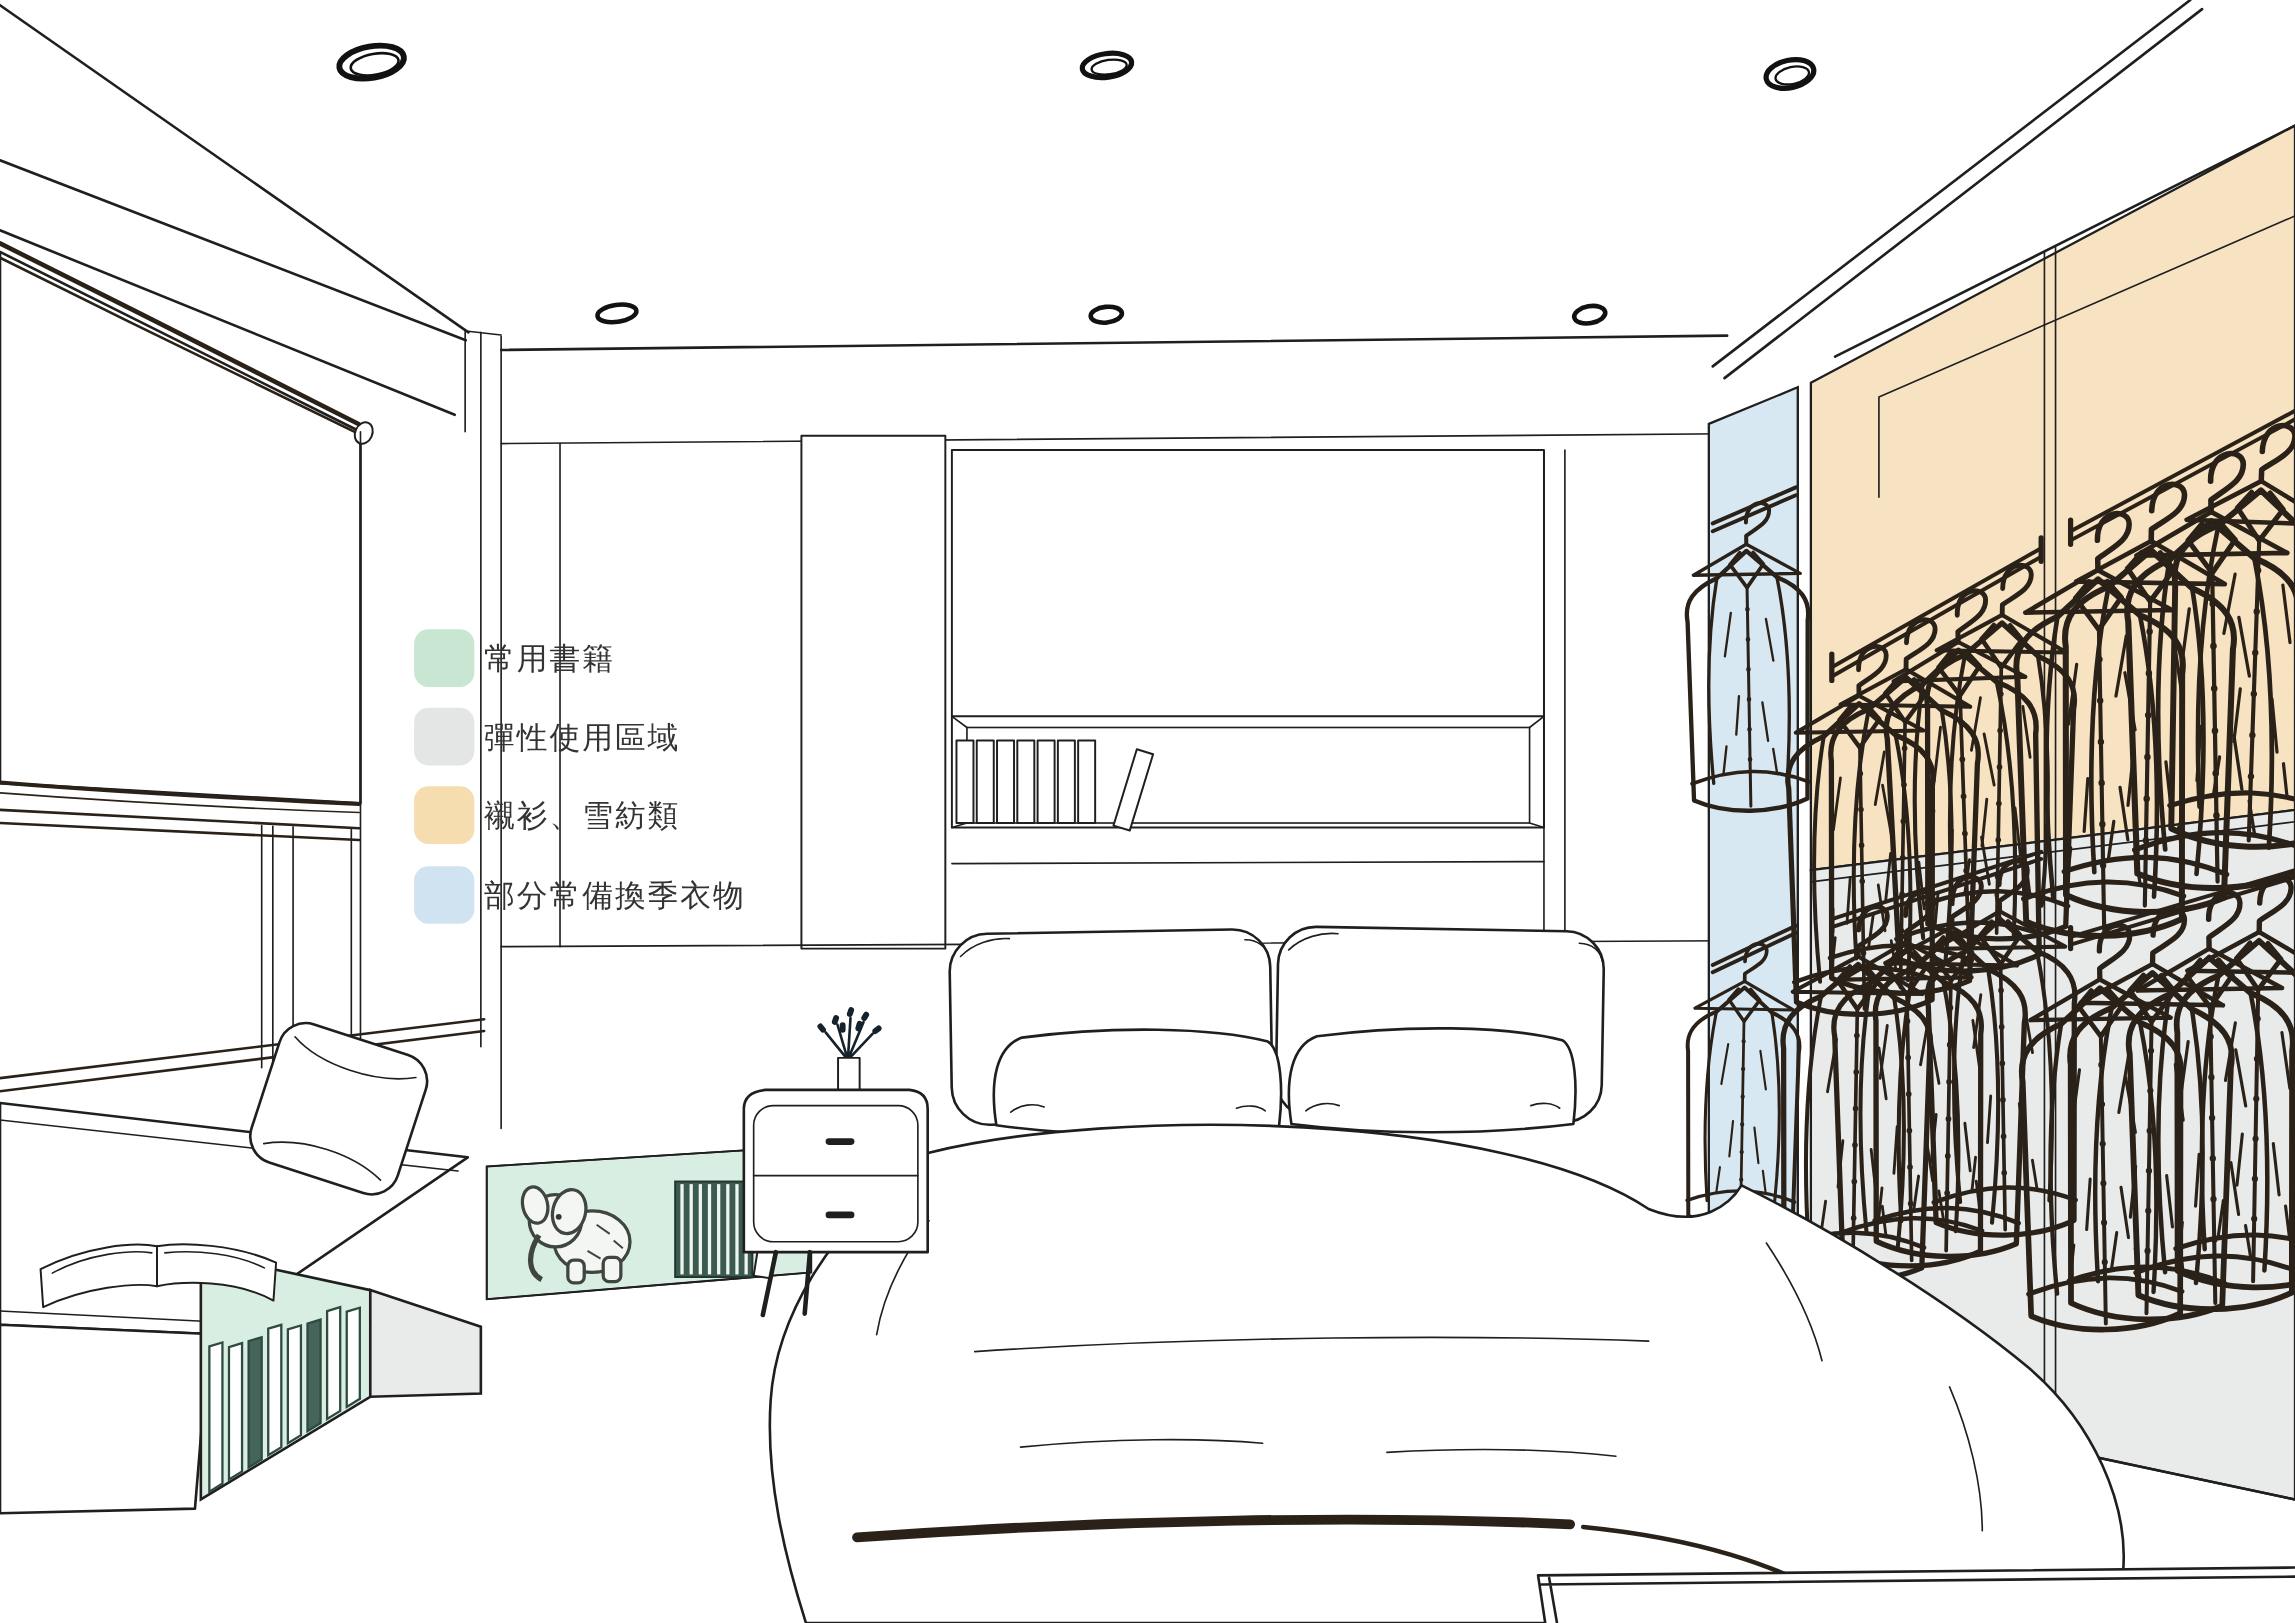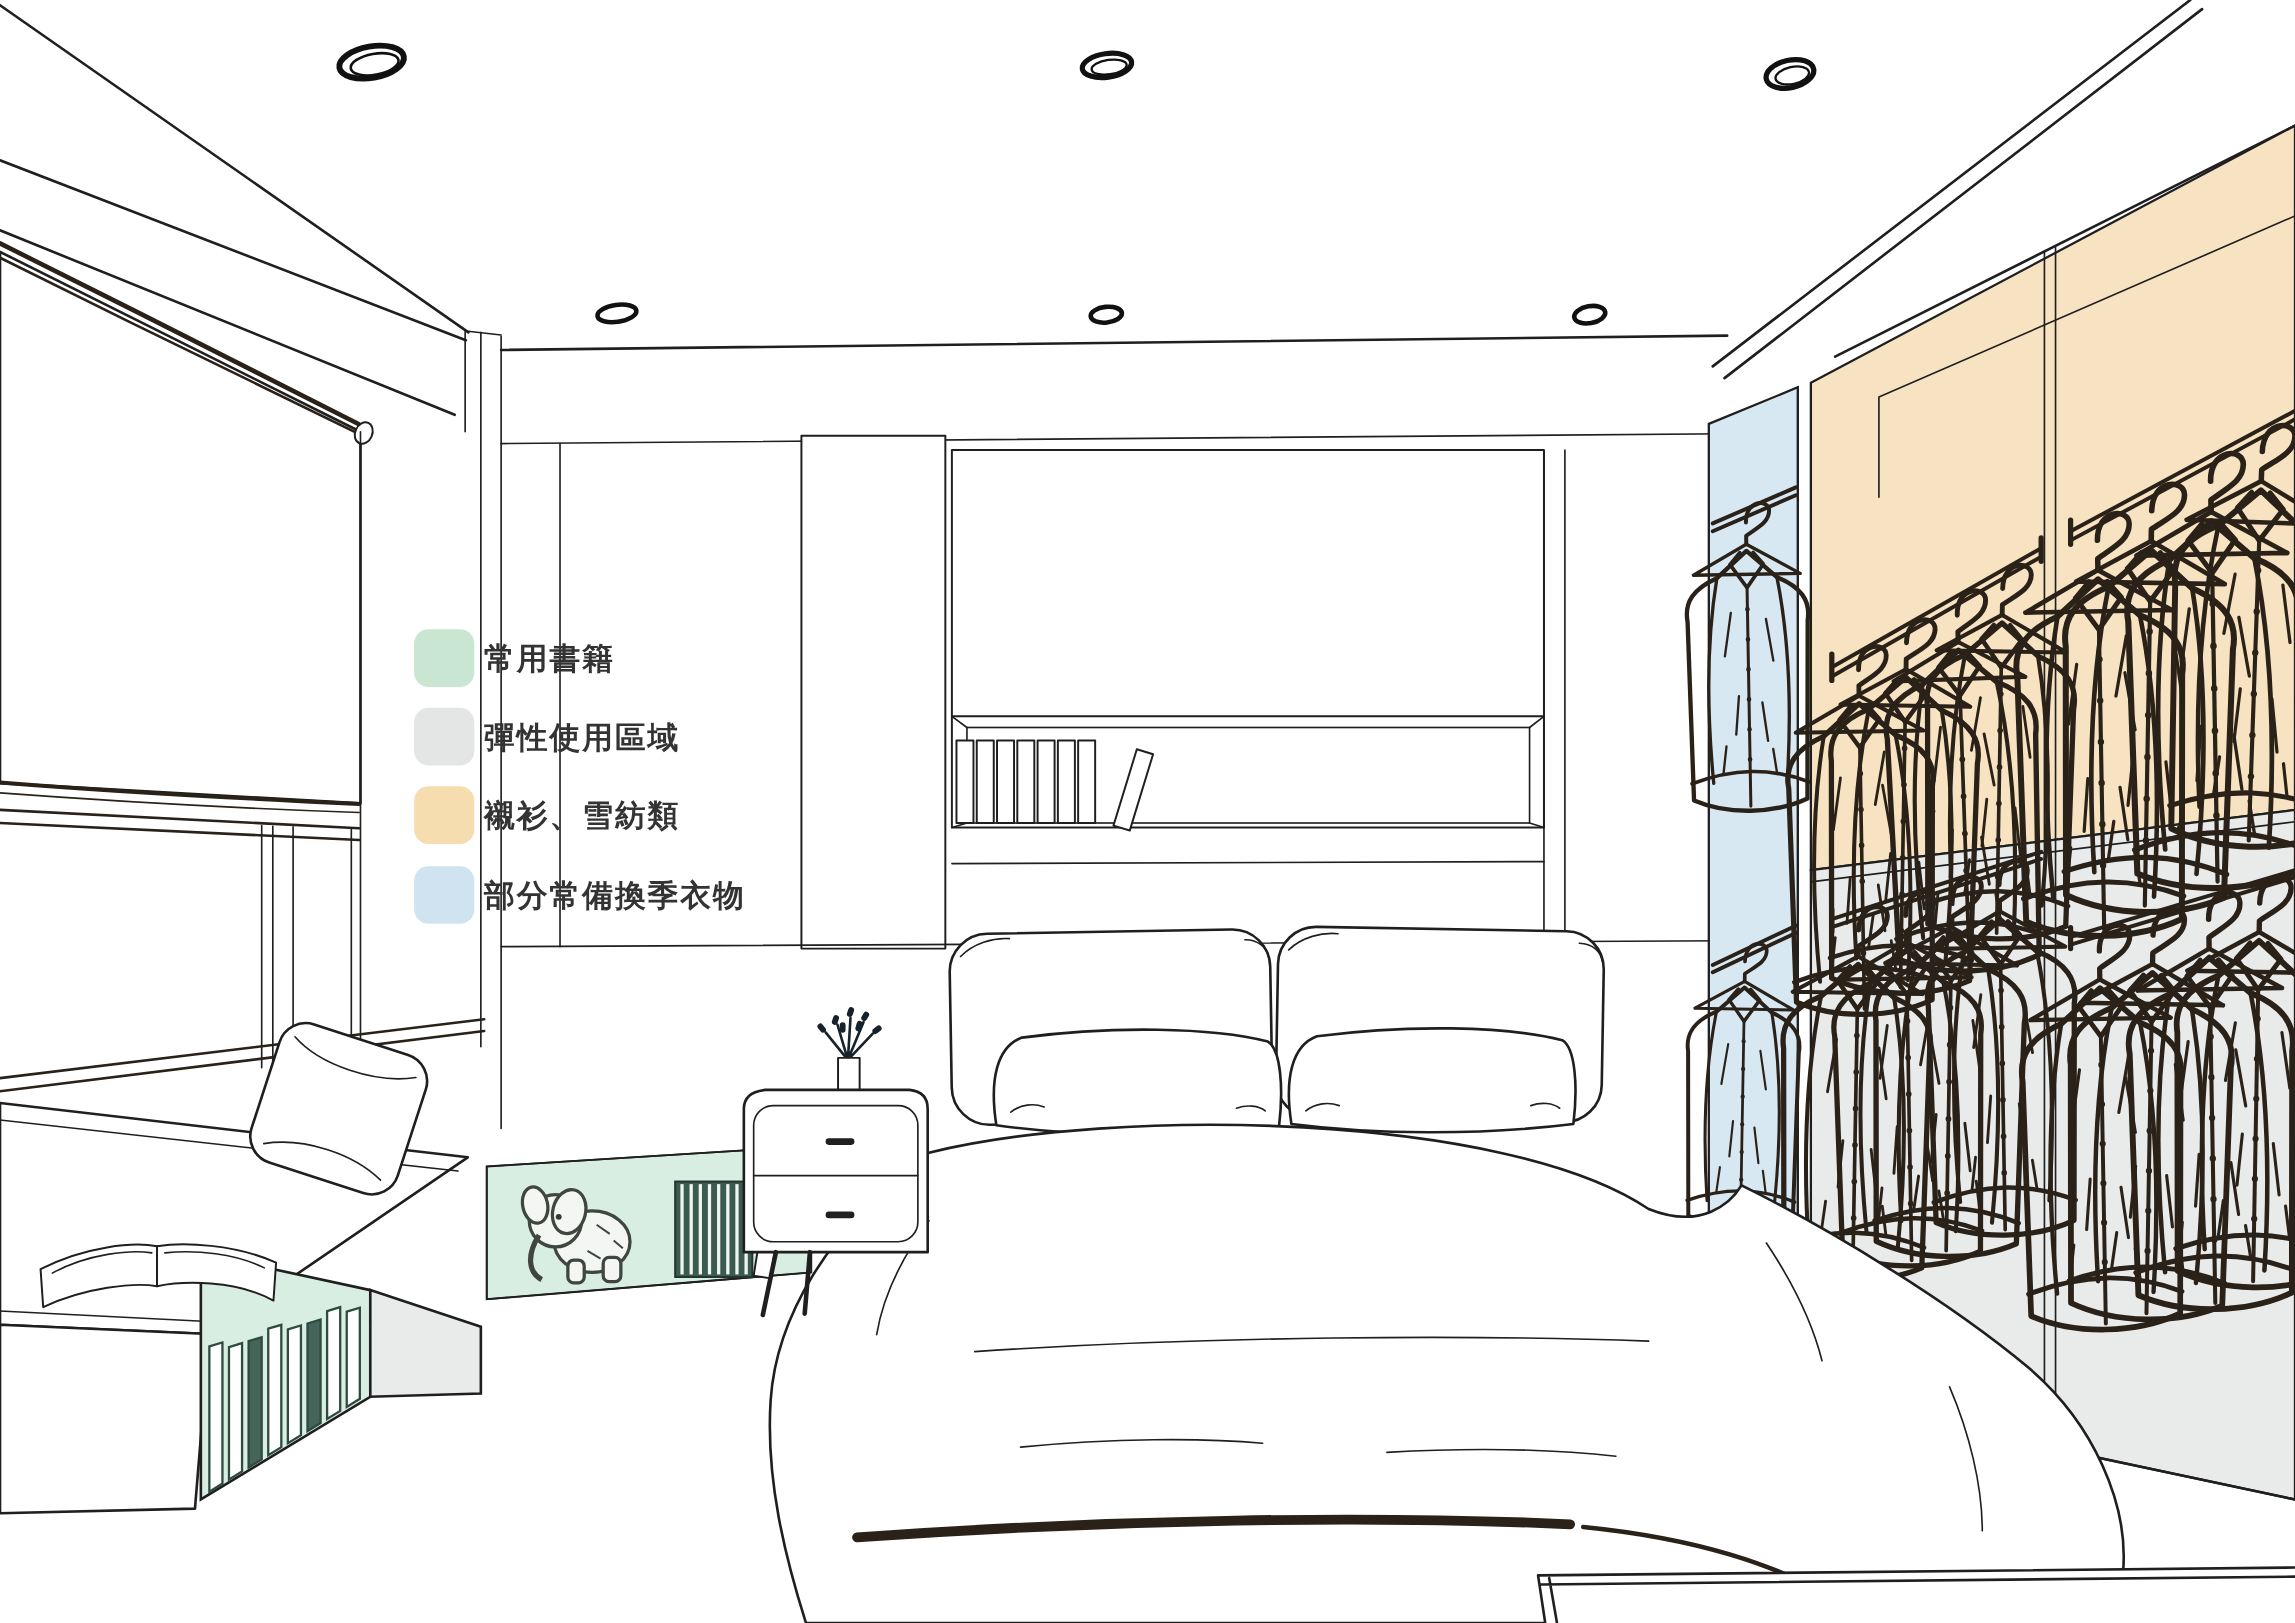--- a/index.html
+++ b/index.html
@@ -1,16 +1,16 @@
 <!DOCTYPE html>
 <html style="font-size:10.5px"><head>
 <meta charset="utf-8">
 <style>
   html,body{margin:0;padding:0;background:#ffffff;}
-  .stage{position:relative;width:100%;background:#ffffff;font-weight:bold;}
+  .stage{position:relative;width:100%;background:#ffffff;}
   svg{display:block;width:100%;height:auto;background:#ffffff;}
   .ln{stroke:#1f1f1f;stroke-width:4;fill:none;stroke-linecap:round;stroke-linejoin:round}
   .ln1{stroke:#1f1f1f;stroke-width:2.5;fill:none;stroke-linecap:round}
   .ln3{stroke:#1f1f1f;stroke-width:7;fill:none;stroke-linecap:round}
   .sketch{stroke:#2a2118;fill:none;stroke-linecap:round;stroke-linejoin:round}
   .fillw{fill:#ffffff;stroke:#1f1f1f;stroke-width:4;stroke-linejoin:round}
   .fillw2{fill:#ffffff;stroke:#1f1f1f;stroke-width:3;stroke-linejoin:round}
   .legend-label{font-family:"DejaVu Sans","Liberation Sans",sans-serif;font-size:47px;fill:#333333;letter-spacing:3px}
 </style>
 </head>

